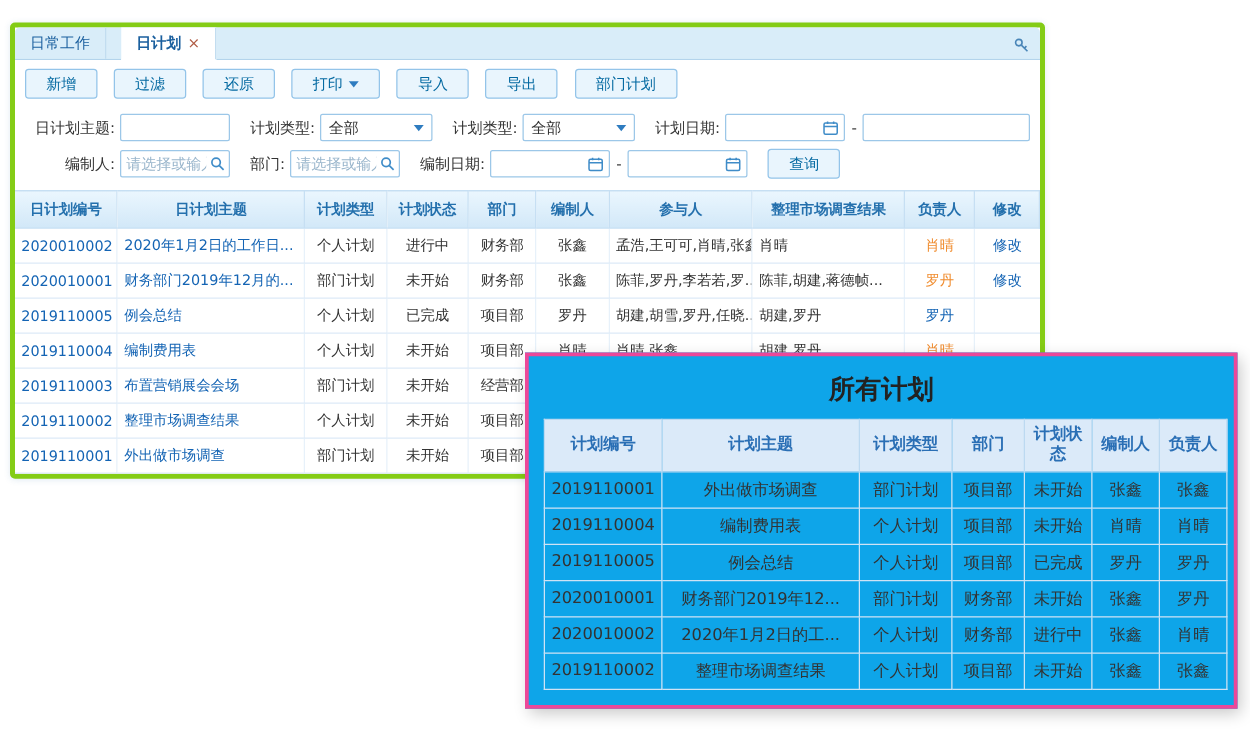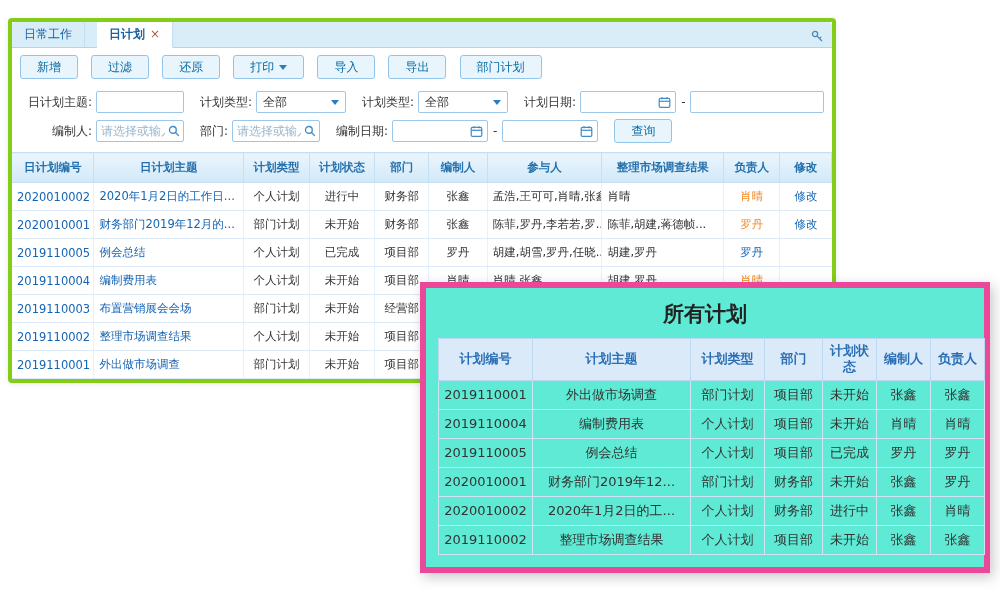--- a/index.html
+++ b/index.html
@@ -46,21 +46,21 @@
            border:1px solid #c6dff3; border-left:none; padding:2px 3px; white-space:nowrap; overflow:hidden; }
   .t1 td { border-bottom:1px solid #ddeaf7; border-right:1px solid #e7f1fa; height:28px; padding:2px 5px;
            color:#333; white-space:nowrap; overflow:hidden; }
   .t1 td:last-child { border-right:none; }
   .al { text-align:left; } .ac { text-align:center; }
   .lnk { color:#1464b4; text-decoration:none; cursor:pointer; }
   .name-orange { color:#f08c2e; cursor:pointer; }
   .name-blue { color:#1464b4; cursor:pointer; }
 
   
-  .win2 { position:absolute; left:420px; top:282px; width:570px; background:#5eead4; border:6px solid #ec4899;
+  .win2 { position:absolute; left:420px; top:282px; width:570px; background:#0ea5e9; border:3px solid #ec4899;
           box-shadow:3px 4px 12px rgba(0,0,0,.22); z-index:10; padding:8px 12px 12px 12px; }
   .win2-title { text-align:center; font-size:21px; font-weight:bold; color:#222; margin:4px 0 10px 0; }
   .t2 { border-collapse:collapse; width:100%; font-size:13px; table-layout:fixed; }
   .t2 th { background:#dbeaf9; color:#2a6fb5; border:1px solid #bcd9f1; padding:4px 2px; font-weight:bold;
            height:34px; line-height:1.25; }
   .t2 td { border:1px solid #cfe3f5; text-align:center; height:29px; color:#333; padding:2px 4px;
            white-space:nowrap; overflow:hidden; }
 </style>
 </head>
 <body>

